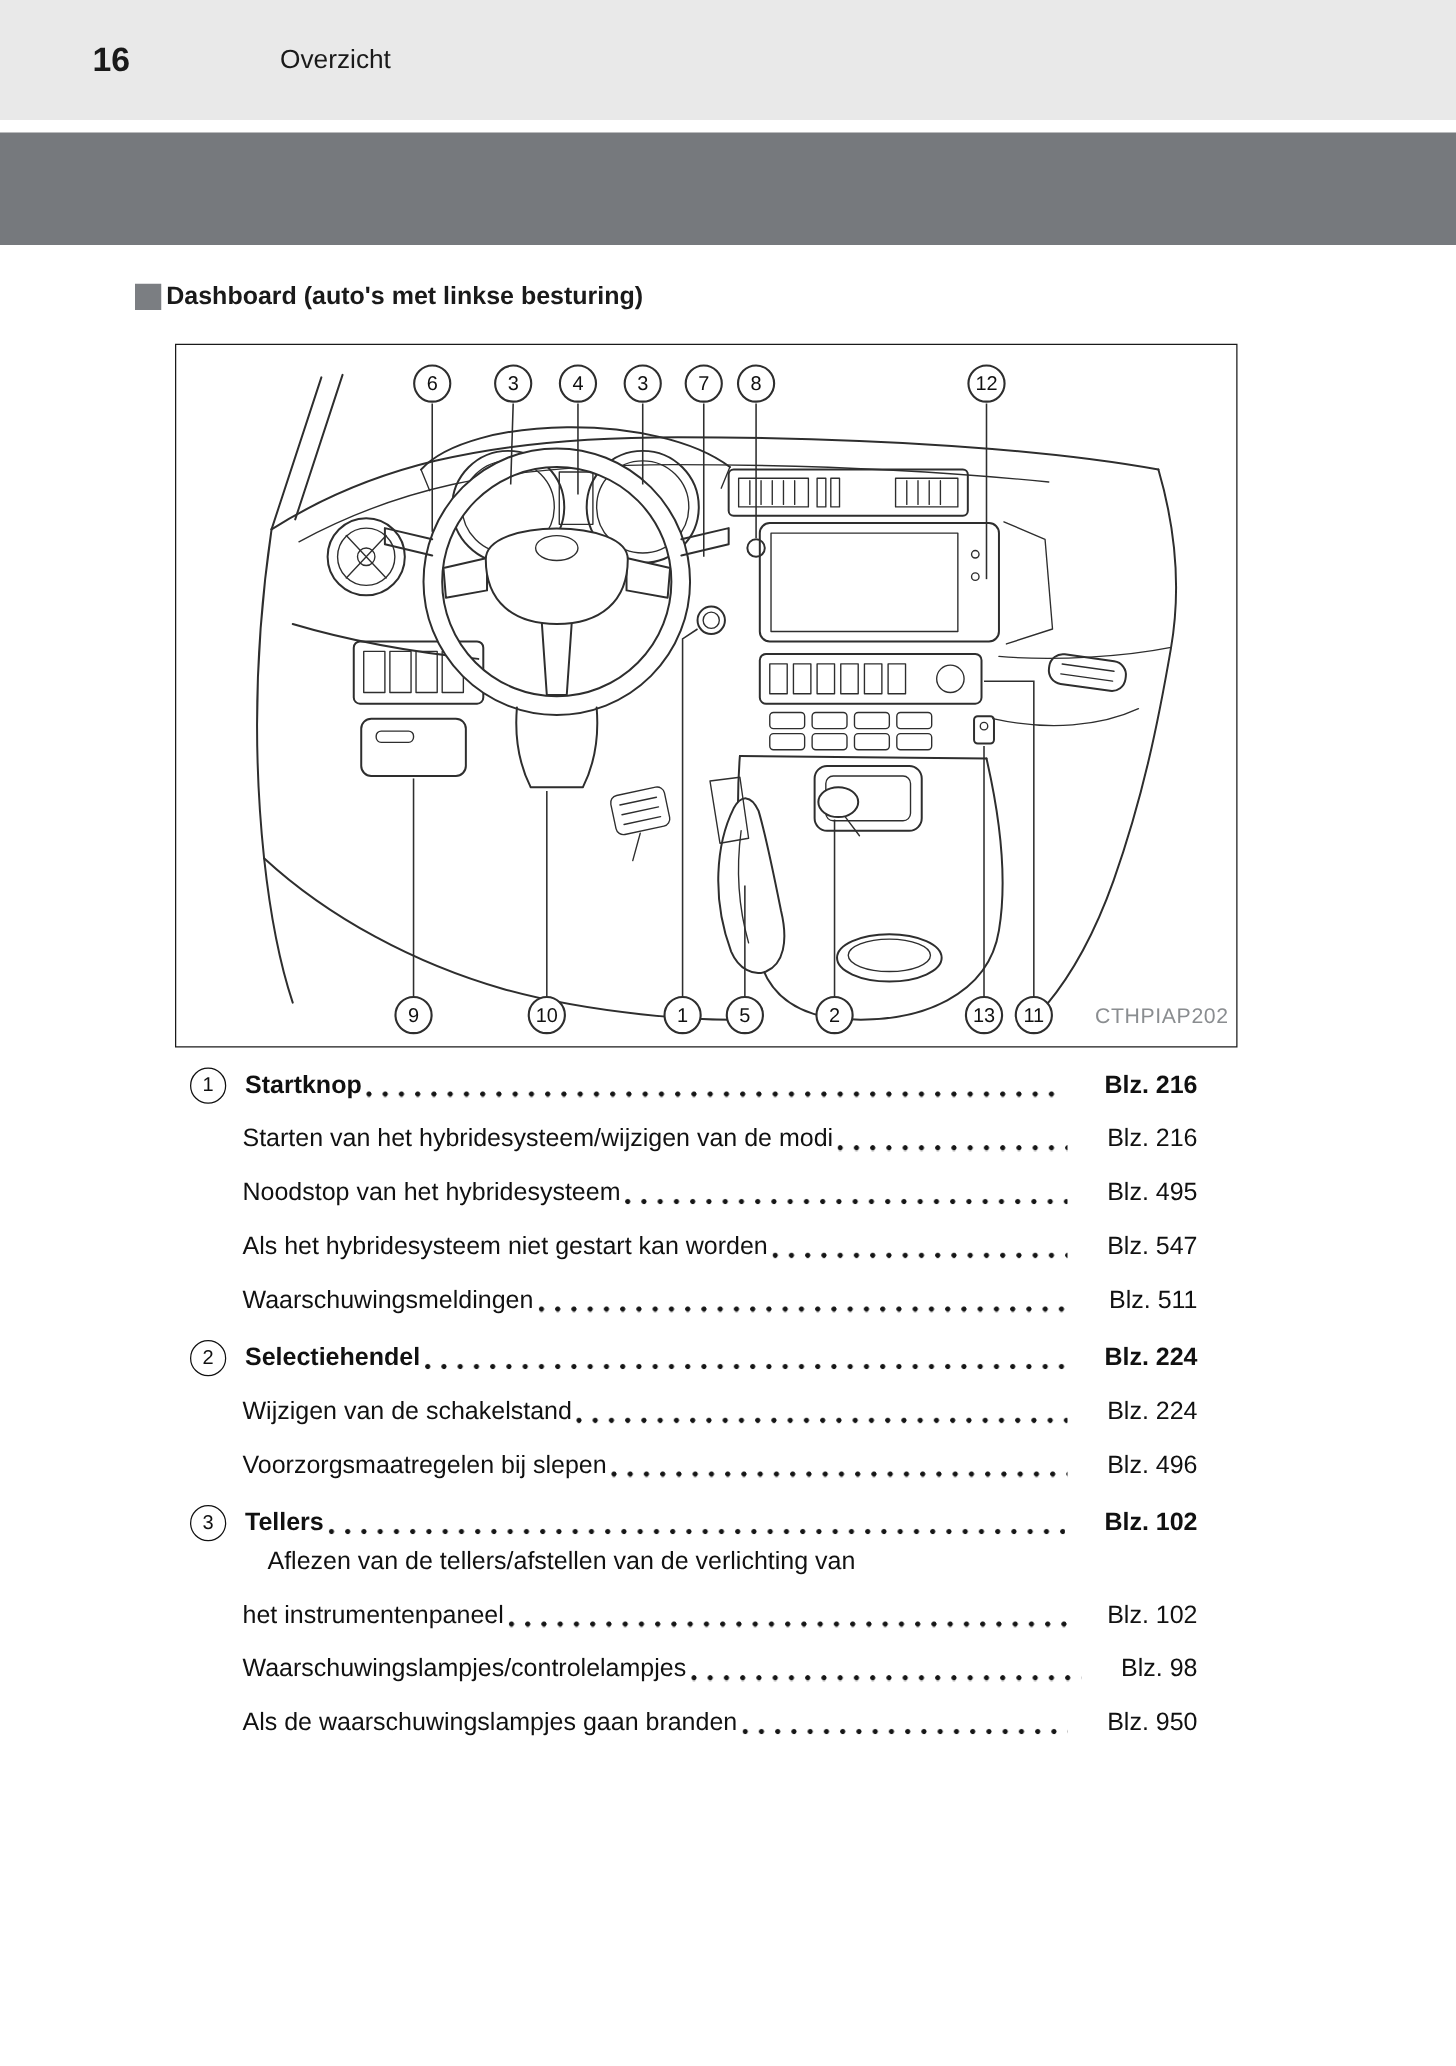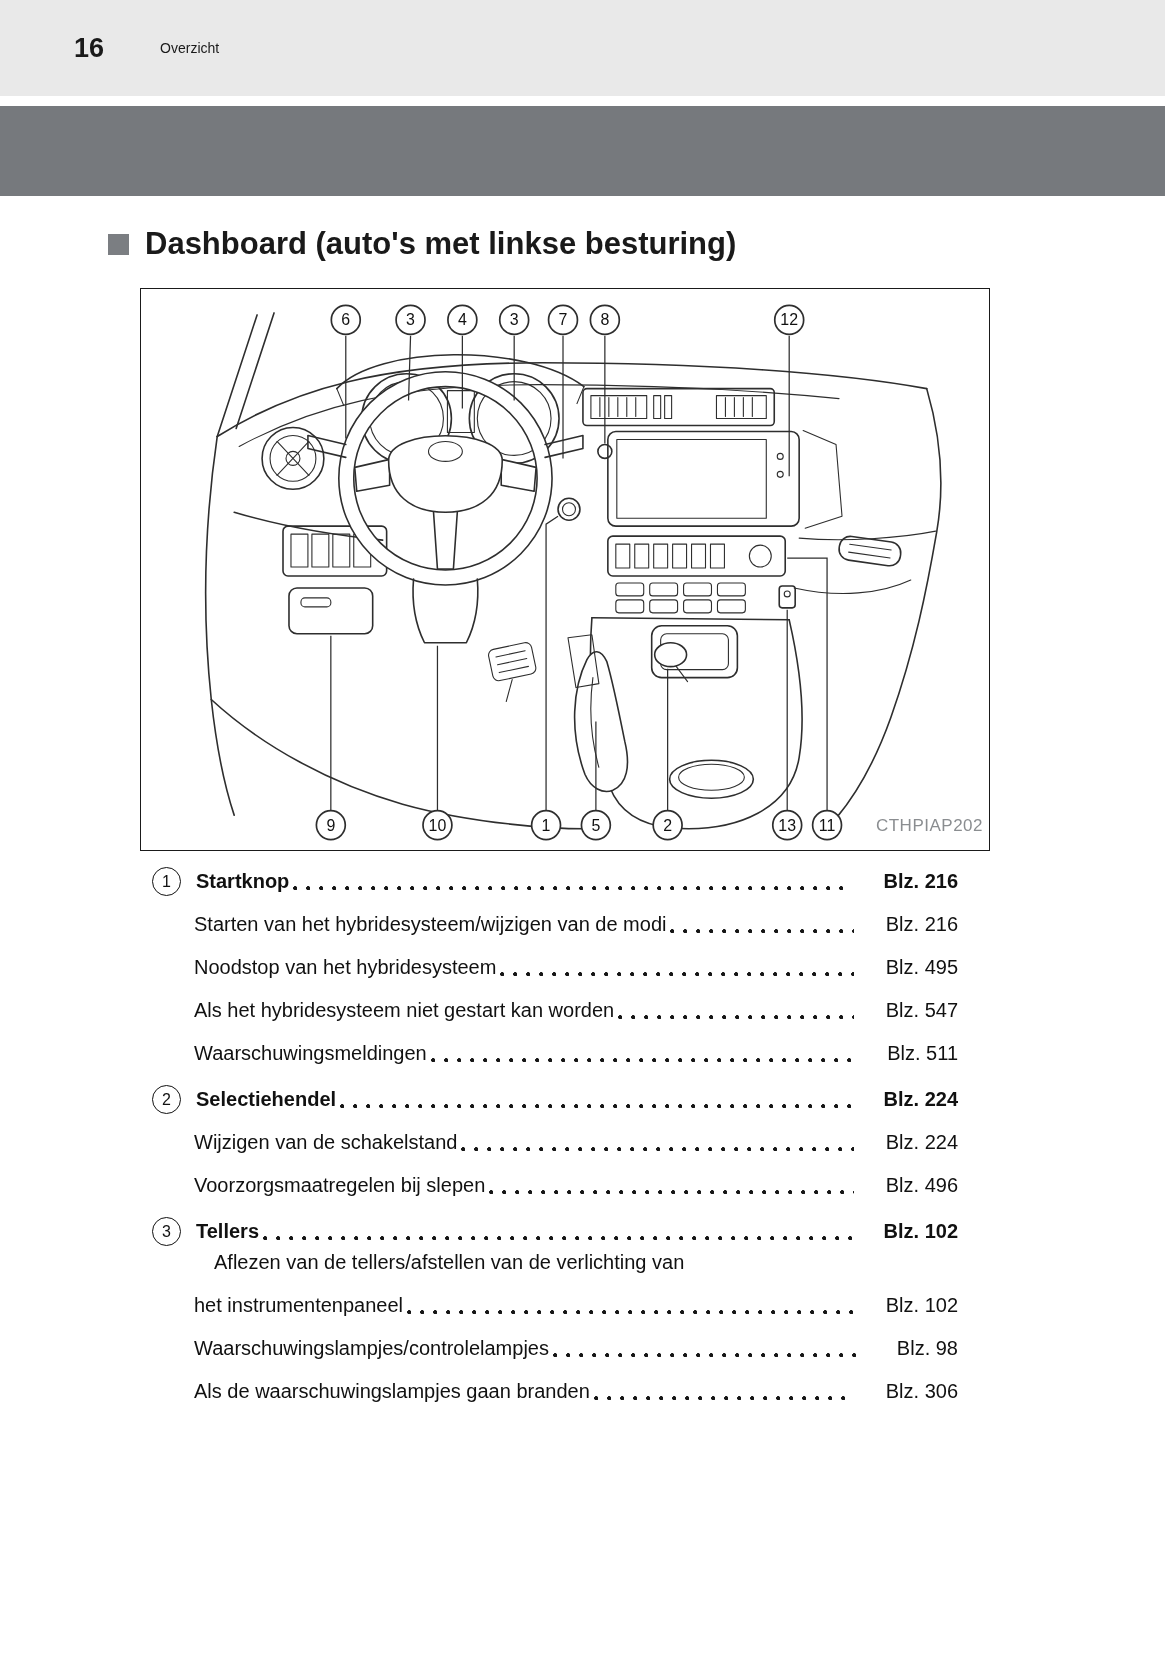--- a/index.html
+++ b/index.html
@@ -1,27 +1,27 @@
 <!DOCTYPE html>
 <html><head>
 <meta charset="utf-8">
 <style>
   html,body{margin:0;padding:0;background:#fff;}
   body{width:1165px;height:1653px;font-family:"Liberation Sans",sans-serif;color:#111;position:relative;}
 
   
   .topbar{height:96px;background:#e9e9e9;display:flex;align-items:center;}
   .pagenum{font-size:27px;font-weight:bold;margin-left:74px;color:#1a1a1a;}
-  .sectionname{font-size:14px;margin-left:56px;color:#1a1a1a;}
+  .sectionname{font-size:21px;margin-left:120px;color:#1a1a1a;}
 
   
   .band{height:90px;background:#76797d;margin-top:10px;}
 
   
-  .title{margin:30px 0 0 108px;font-size:31px;font-weight:bold;display:flex;align-items:center;color:#1a1a1a;gap:12px;}
+  .title{margin:30px 0 0 108px;font-size:20px;font-weight:bold;display:flex;align-items:center;color:#1a1a1a;}
   .sq{width:21px;height:21px;background:#7b7e82;display:inline-block;margin-right:4px;flex:none;}
 
   
   .fig{width:848px;height:561px;margin:26px 0 0 140px;border:1px solid #1a1a1a;position:relative;background:#fff;}
   .fig svg{position:absolute;left:0;top:0;width:100%;height:100%;}
   .credit{position:absolute;right:6px;bottom:14px;font-size:17px;color:#8a8d90;letter-spacing:.5px;}
 
   .art path,.art line,.art rect,.art circle,.art ellipse{fill:none;stroke:#2e2e2e;stroke-width:1.6;stroke-linecap:round;stroke-linejoin:round;}
   .art .thin{stroke-width:1.1;}
   .art .wf{fill:#fff;}
@@ -342,19 +342,19 @@
             <span class="ref">Blz. 102</span>
           </div>
         <div class="row">
             <span>Waarschuwingslampjes/controlelampjes</span>
             <span class="leader"></span>
             <span class="ref">Blz. 98</span>
           </div>
         <div class="row">
             <span>Als de waarschuwingslampjes gaan branden</span>
             <span class="leader"></span>
-            <span class="ref">Blz. 306</span>
+            <span class="ref">Blz. 950</span>
           </div>
       </div>
     </div>
 
   </section>
 </div>
 
 </body></html>

